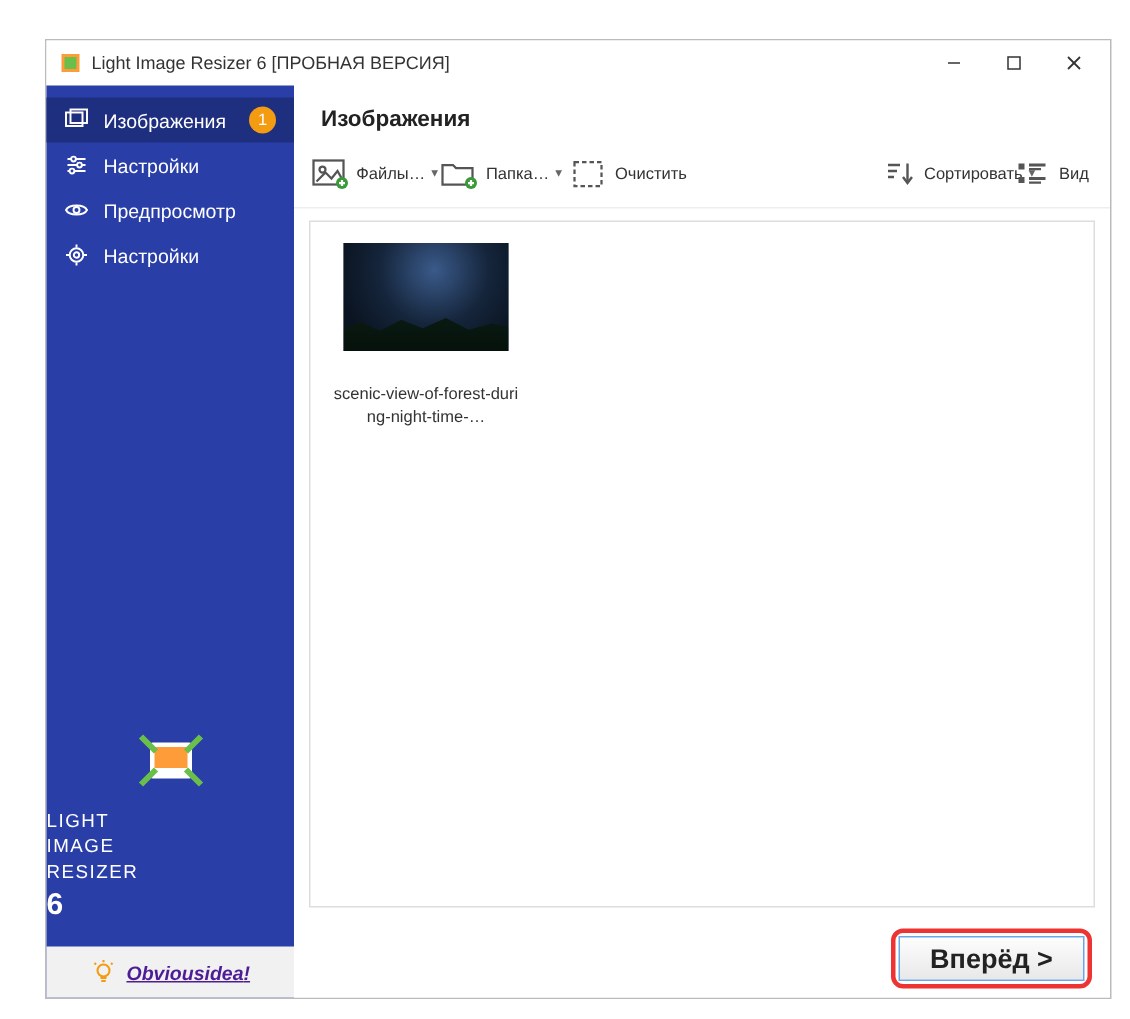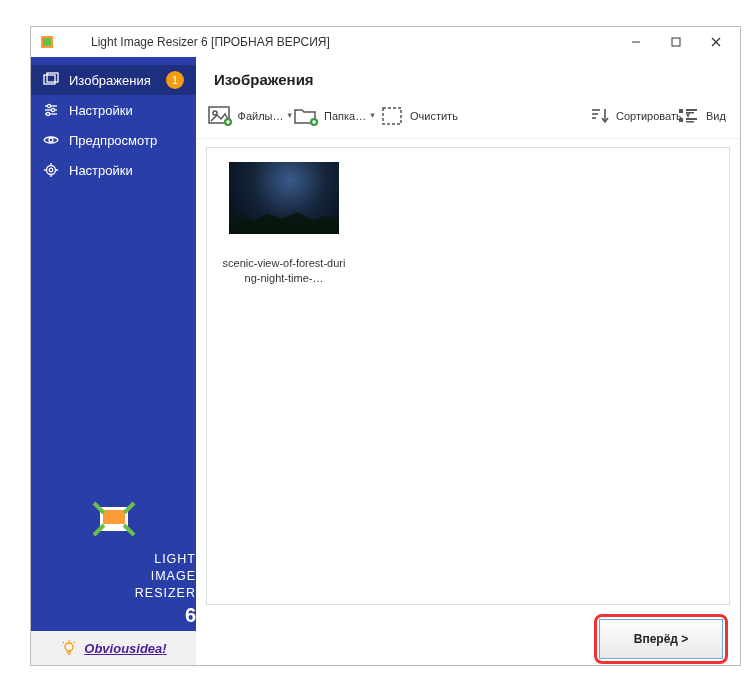--- a/index.html
+++ b/index.html
@@ -3,35 +3,35 @@
 <meta charset="utf-8">
 <style>
   * { margin: 0; padding: 0; box-sizing: border-box; font-family: "Segoe UI", Tahoma, Arial, sans-serif; }
   body { background: #fff; width: 753px; height: 679px; overflow: hidden; }
 
   .window { position: absolute; left: 30px; top: 26px; width: 711px; height: 640px; background: #fff; border: 1px solid #bbb; display: flex; flex-direction: column; }
 
   
   .titlebar { height: 30px; display: flex; align-items: center; padding: 0 4px 0 8px; background: #fff; font-size: 12px; color: #333; }
   .titlebar .app-icon { width: 16px; height: 16px; margin-right: 6px; }
-  .titlebar .title { flex: 1; margin-left: 30px; }
+  .titlebar .title { flex: 1; }
   .titlebar .winbtn { width: 40px; height: 28px; display: flex; align-items: center; justify-content: center; color: #333; }
 
   .body { flex: 1; display: flex; min-height: 0; }
 
   
   .sidebar { width: 165px; background: #2a3ea8; display: flex; flex-direction: column; color: #fff; }
   .nav { padding-top: 8px; }
   .nav-item { display: flex; align-items: center; gap: 10px; padding: 7px 12px; font-size: 13px; cursor: pointer; position: relative; }
   .nav-item.active { background: #1f2f80; }
   .nav-item .nicon { width: 16px; height: 16px; display: flex; align-items: center; justify-content: center; }
   .badge { position: absolute; right: 12px; background: #f39c12; color: #fff; border-radius: 50%; width: 18px; height: 18px; font-size: 11px; display: flex; align-items: center; justify-content: center; }
 
   .sidebar-spacer { flex: 1; }
-  .brand { text-align: right; padding: 10px 0 4px 0; }
+  .brand { text-align: left; padding: 10px 0 16px 0; }
   .brand-logo { width: 48px; height: 48px; margin: 0 auto 8px auto; }
   .brand-name { font-size: 12.5px; letter-spacing: 1px; line-height: 1.35; font-weight: 400; }
   .brand-ver { font-size: 20px; font-weight: bold; margin-top: 2px; }
 
   .footer-brand { height: 34px; background: #f1f1f1; display: flex; align-items: center; justify-content: center; color: #888; font-size: 13px; gap: 6px; }
   .footer-brand .ob { color: #4c1d95; font-style: italic; font-weight: 600; text-decoration: underline; }
 
   
   .main { flex: 1; display: flex; flex-direction: column; background: #fff; min-width: 0; }
   .main-head { padding: 14px 18px 10px 18px; font-size: 15px; font-weight: 600; color: #222; }
@@ -46,21 +46,21 @@
 
   .grid { flex: 1; overflow: auto; padding: 14px; border: 1px solid #ddd; margin: 8px 10px 8px 10px; }
   .thumb { width: 126px; display: flex; flex-direction: column; align-items: center; gap: 22px; }
   .thumb-img { width: 110px; height: 72px; background: #0b1a2b; position: relative; overflow: hidden; }
   .thumb-img .sky { position:absolute; inset:0; background: radial-gradient(circle at 55% 25%, #3a5a8a 0%, #15253b 45%, #0a1320 80%); }
   .thumb-img .ground { position:absolute; left:0; right:0; bottom:0; height:34%; background: linear-gradient(#0a1a12,#05120b); clip-path: polygon(0 40%, 10% 20%, 22% 45%, 35% 15%, 48% 38%, 62% 10%, 76% 42%, 90% 25%, 100% 35%, 100% 100%, 0 100%); }
   .thumb-cap { font-size: 11px; color: #333; text-align: center; line-height: 1.35; word-break: break-all; }
 
   .actionbar { height: 52px; display: flex; align-items: center; justify-content: flex-end; padding: 0 12px; }
   .nextwrap { border: 3px solid #e33; border-radius: 8px; padding: 2px; }
-  .nextbtn { width: 124px; height: 40px; background: linear-gradient(#fdfdfd,#e8e8e8); border: 1px solid #6aa7e8; font-size: 12px; font-weight: 600; color: #222; cursor: pointer; display:flex; align-items:center; justify-content:center; }
+  .nextbtn { width: 124px; height: 30px; background: linear-gradient(#fdfdfd,#e8e8e8); border: 1px solid #6aa7e8; font-size: 18px; font-weight: 600; color: #222; cursor: pointer; display:flex; align-items:center; justify-content:center; }
 
   svg { display: block; }
 </style>
 </head>
 <body>
 
 <div class="window">
 
   <div class="titlebar">
     <span class="app-icon">

